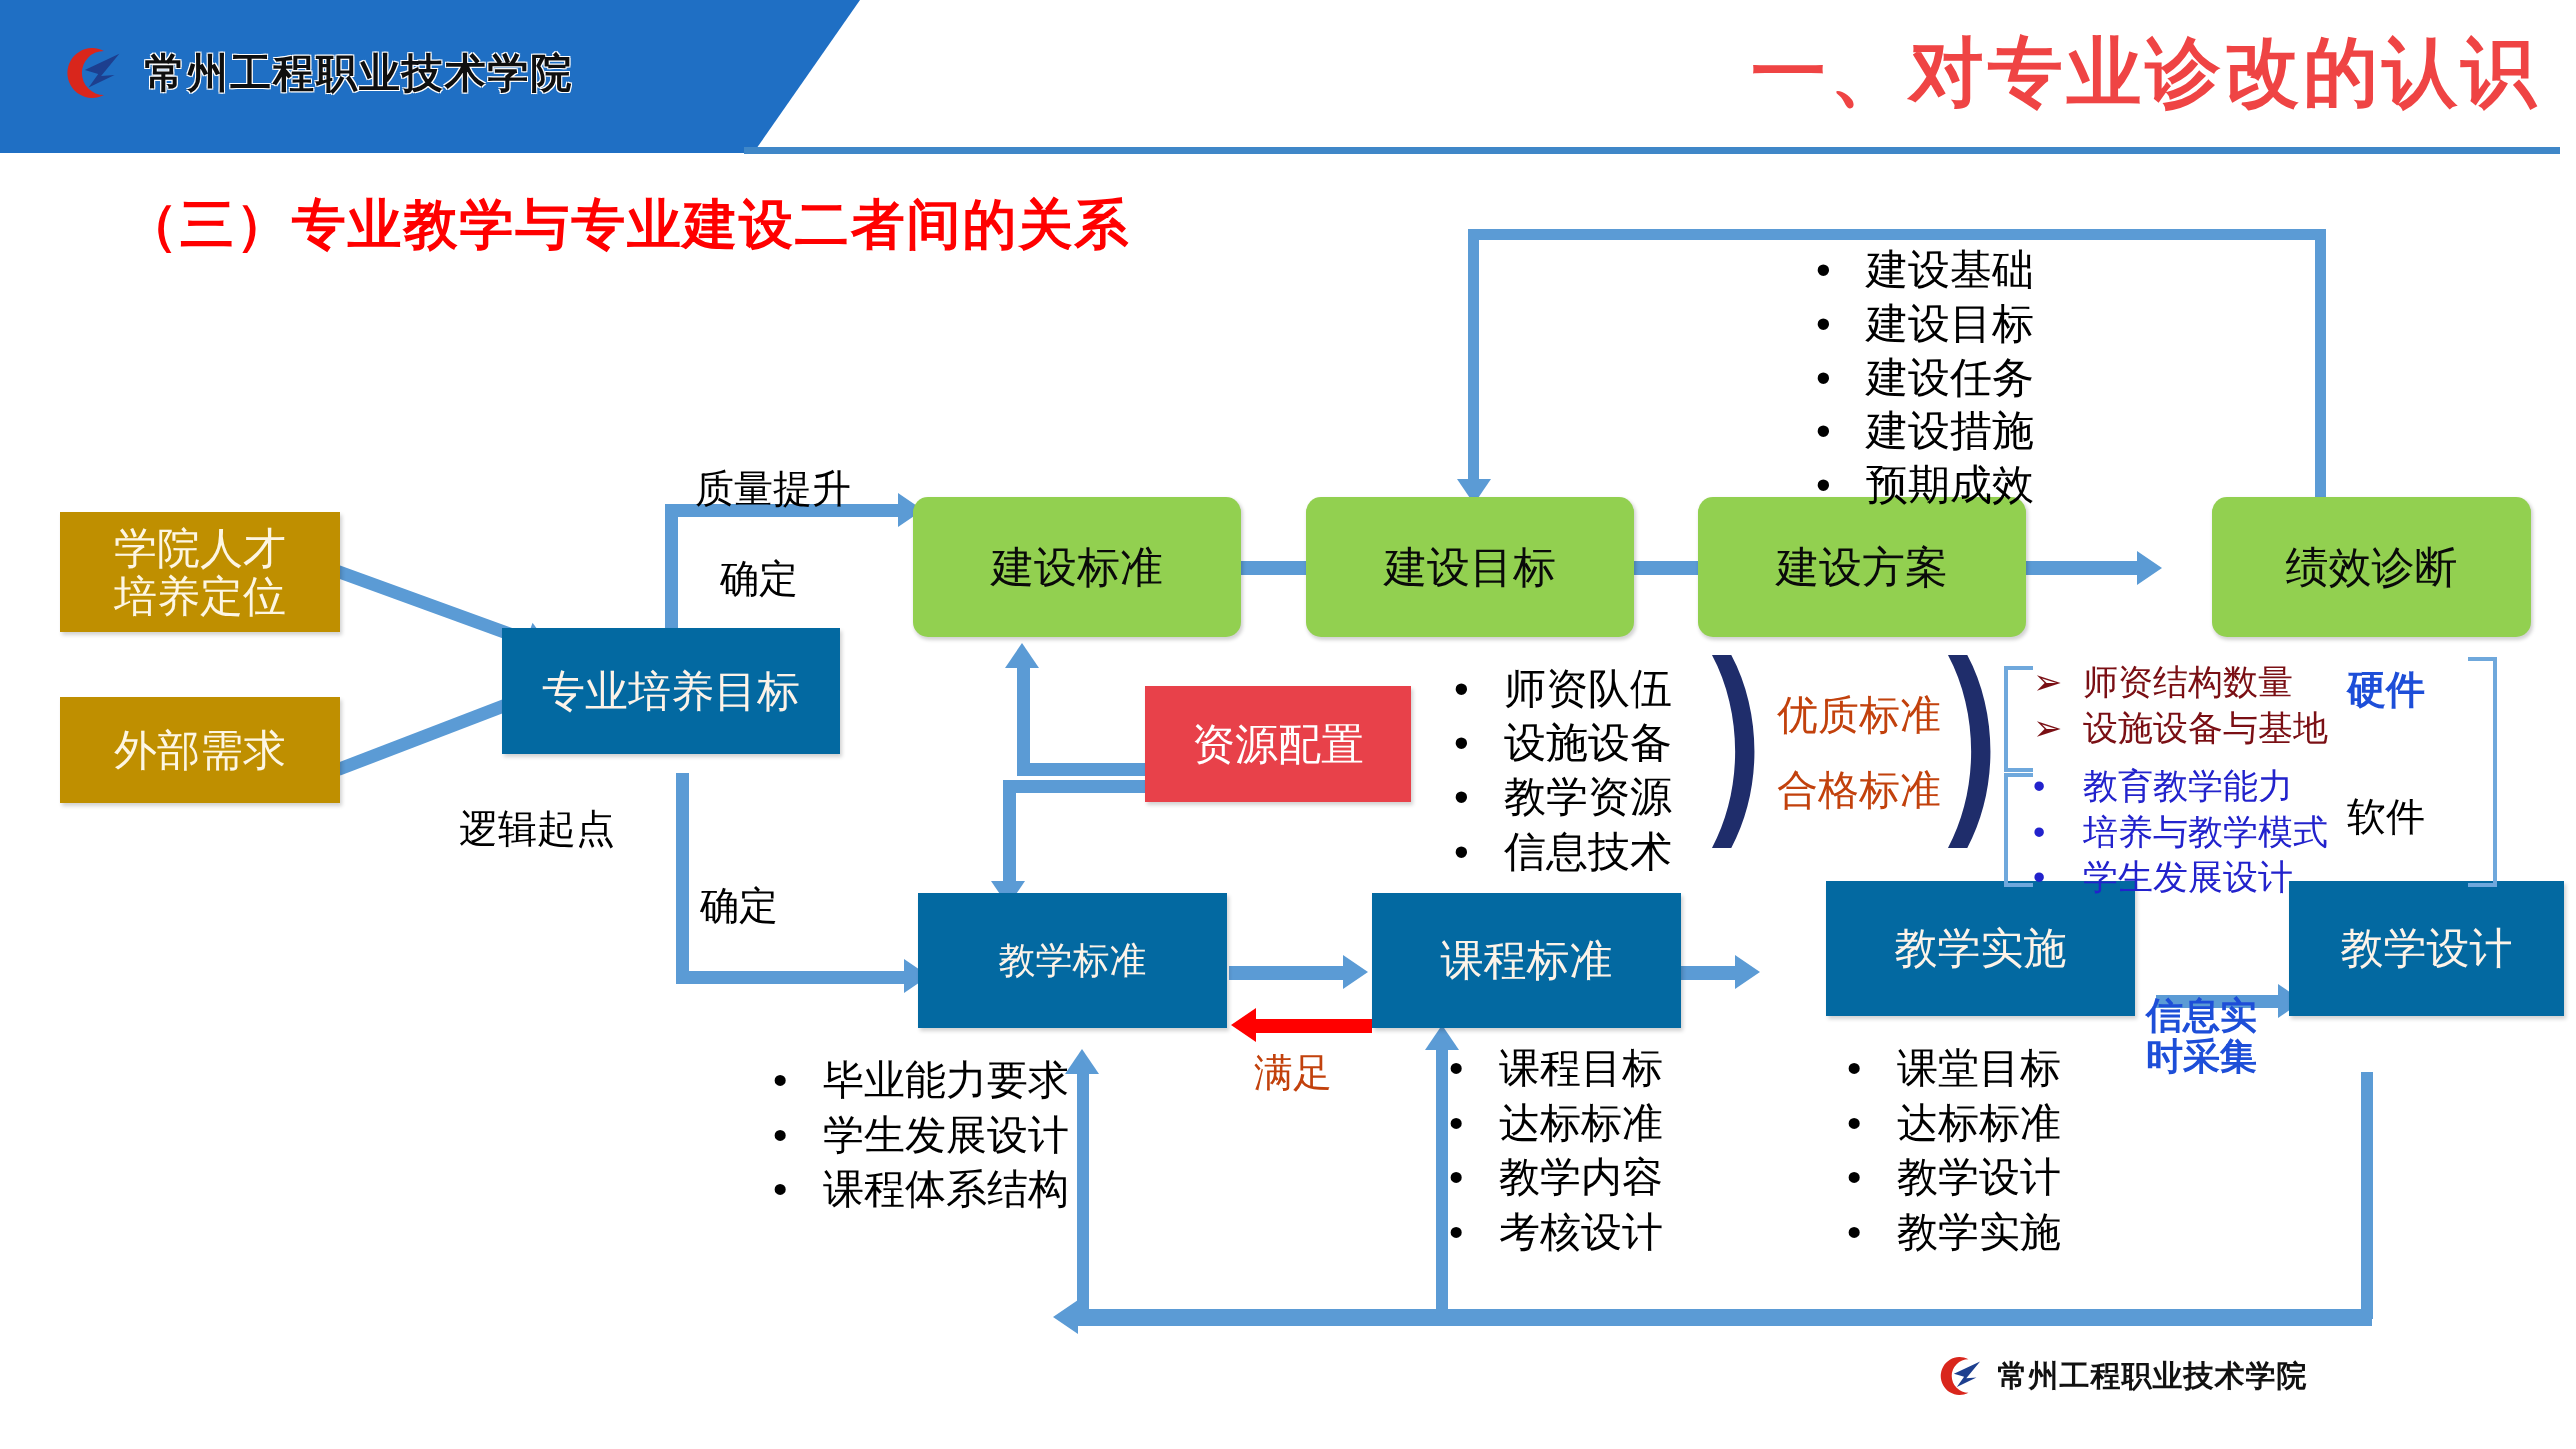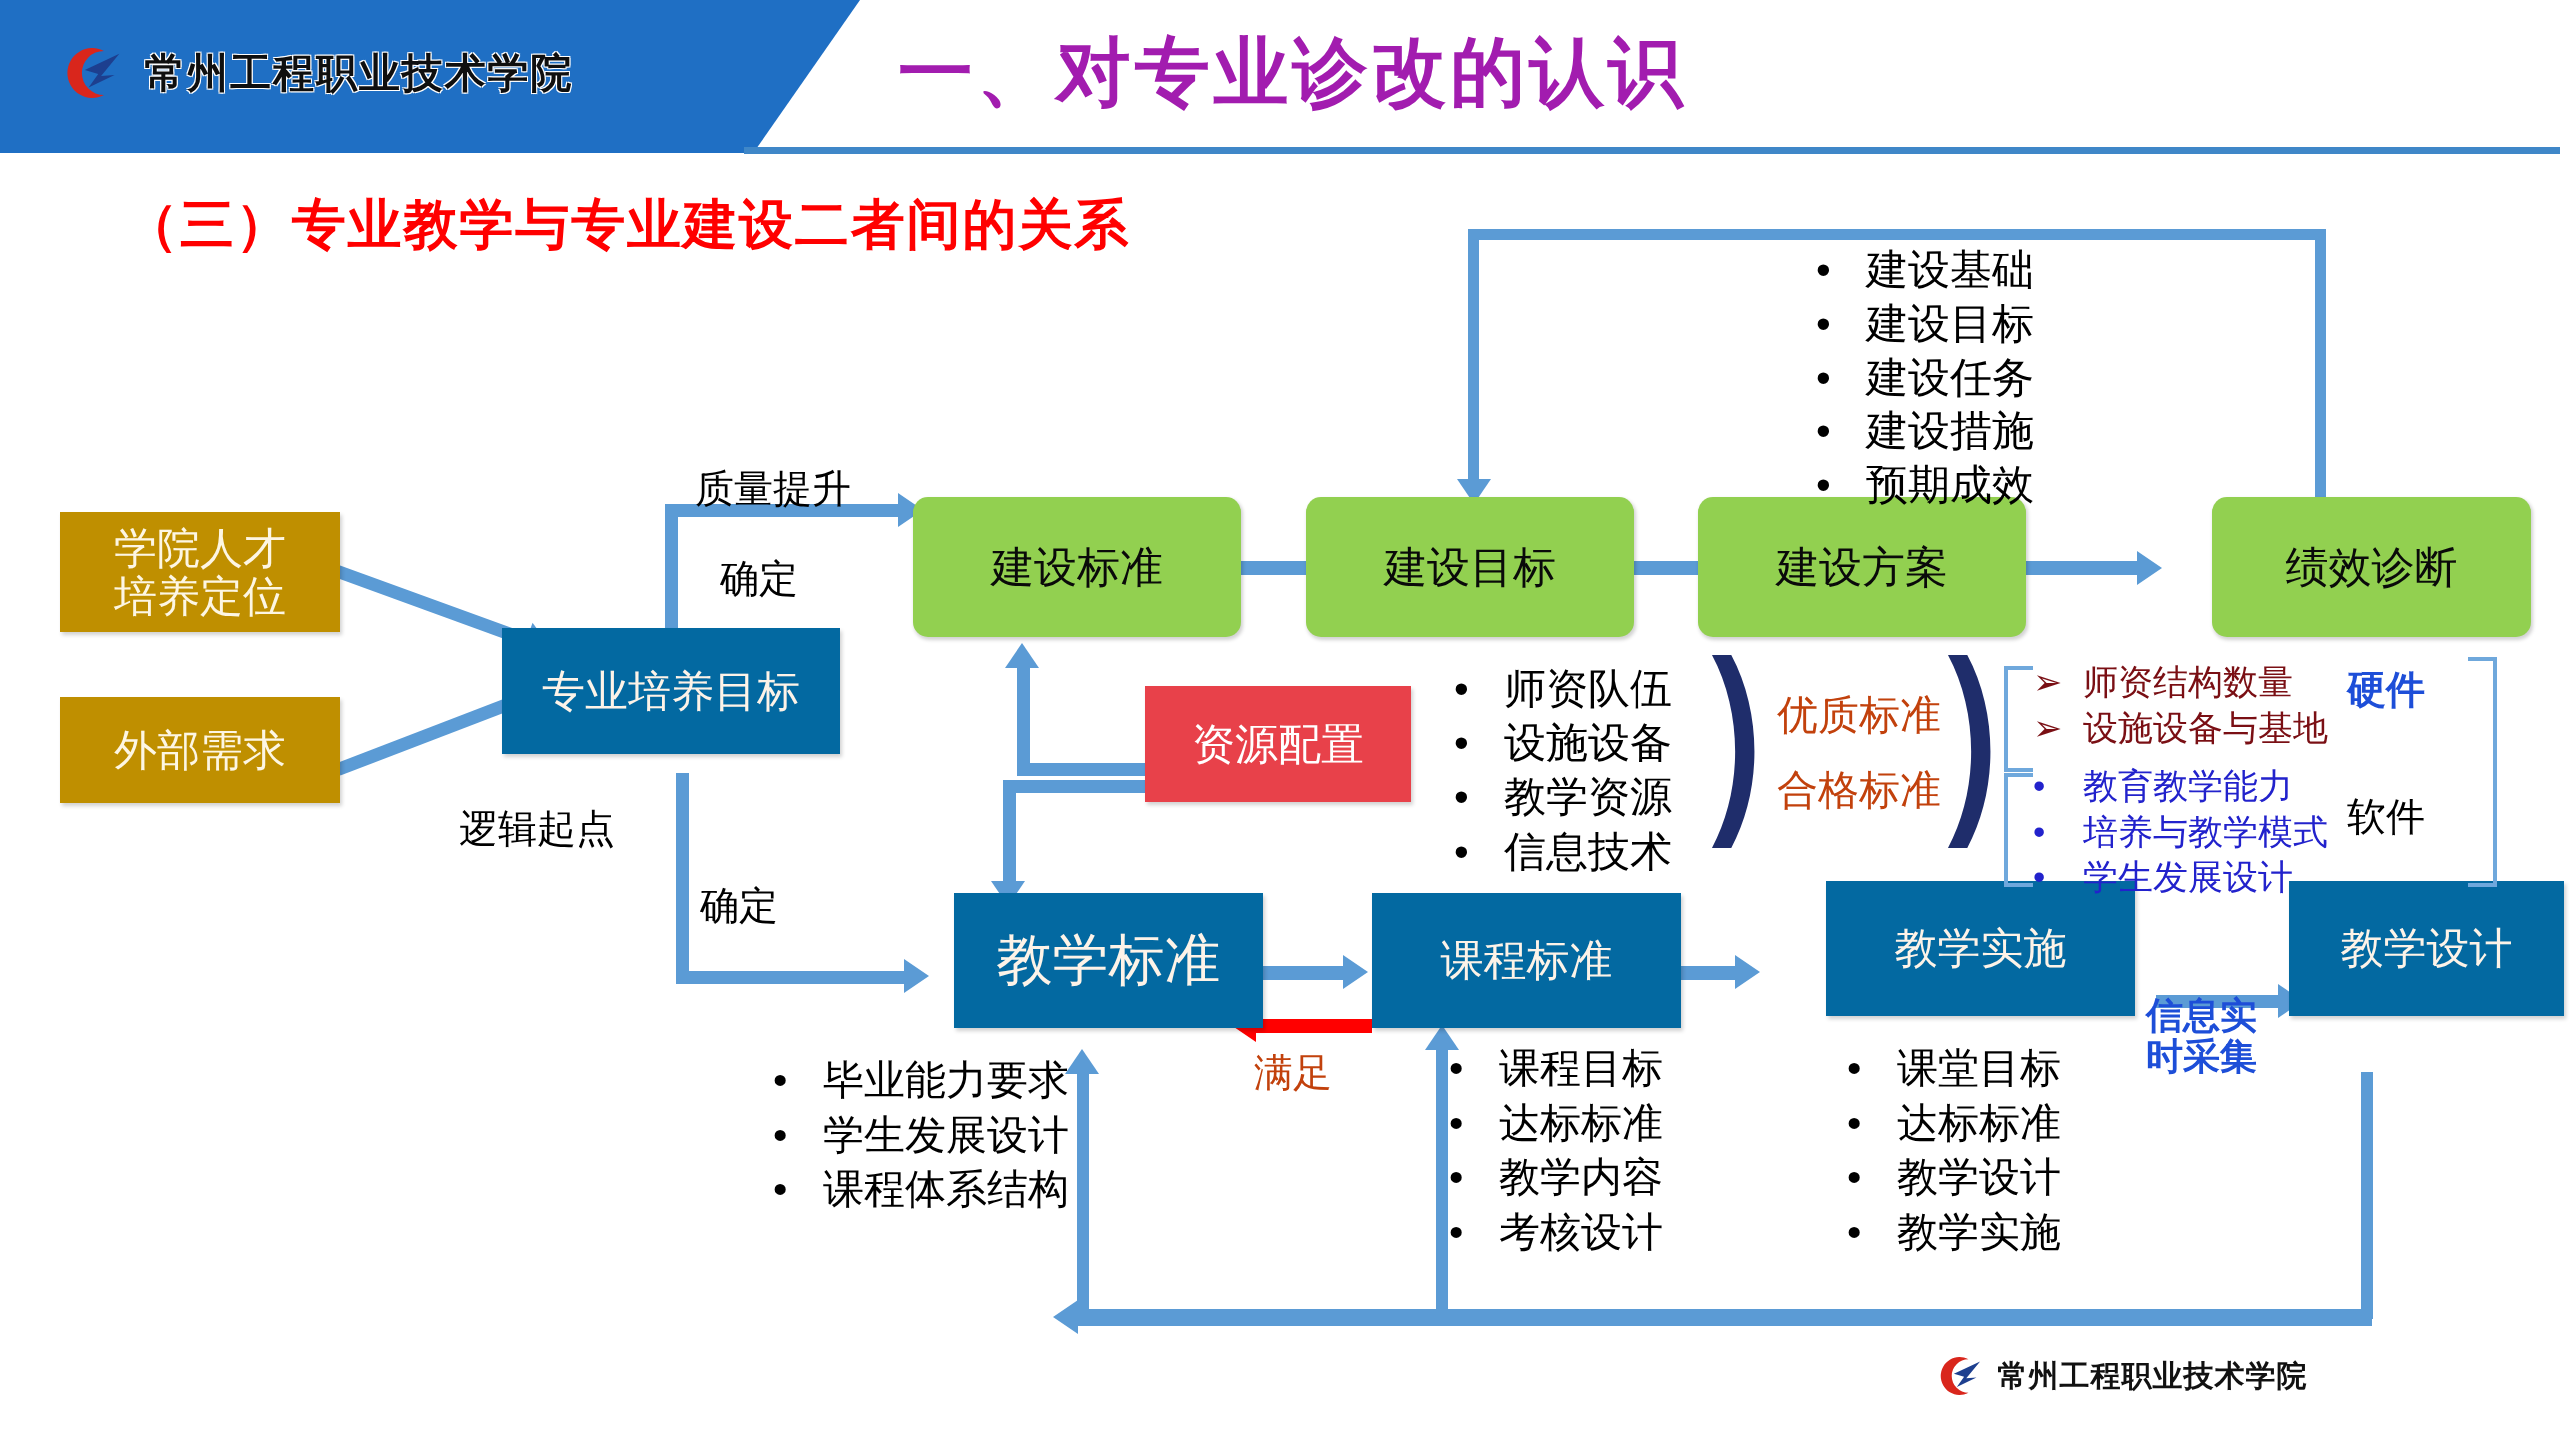--- a/index.html
+++ b/index.html
@@ -14,22 +14,22 @@
                background:#1f6fc4;
                clip-path: polygon(0 0, 100% 0, 42% 100%, 0 100%); }
   .hdr-logo { position:absolute; left:56px; top:41px; display:flex;
               align-items:center; gap:17.4px; }
   .logo-mark { position:relative; width:71px; height:64px; flex:none; }
   .hdr-logo-text { color:#0f0f0f; font-size:41px; font-weight:bold;
                    letter-spacing:1.9px; font-family:"Liberation Serif", serif;
                    text-shadow: -1px -1px 0 #fff, 1px -1px 0 #fff,
                                 -1px 1px 0 #fff, 1px 1px 0 #fff; }
   .hdr-title { position:absolute; left:898px; top:23px; width:1642px;
-               text-align:left; font-size:75px; font-weight:bold;
-               color:#a21caf; letter-spacing:3.9px; }
+               text-align:right; font-size:75px; font-weight:bold;
+               color:#ef4444; letter-spacing:3.9px; }
   .hdr-rule { position:absolute; left:744px; top:147px; width:1816px; height:6.8px;
               background:#3f87c8; }
 
   .subtitle { position:absolute; left:124px; top:189px; font-size:54px;
               font-weight:bold; color:#ff0000; letter-spacing:1.9px; }
 
   
   .box { position:absolute; display:flex; align-items:center;
          justify-content:center; text-align:center; line-height:1.12;
          box-shadow:1.9px 2.9px 3.9px rgba(0,0,0,.18); }
@@ -164,21 +164,21 @@
   <div class="box green" style="left:913px; top:497px; width:328px; height:140px; font-size:43px;">建设标准</div>
 
   <div class="box green" style="left:1306px; top:497px; width:328px; height:140px; font-size:43px;">建设目标</div>
 
   <div class="box green" style="left:1698px; top:497px; width:328px; height:140px; font-size:43px;">建设方案</div>
 
   <div class="box red" style="left:1145px; top:686px; width:266px; height:116px; font-size:43px;">资源配置</div>
 
   <div class="box green" style="left:2212px; top:497px; width:319px; height:140px; font-size:43px;">绩效诊断</div>
 
-  <div class="box orange" style="left:954px; top:893px; width:309px; height:135px; font-size:56px;">教学标准</div>
+  <div class="box orange" style="left:918px; top:893px; width:309px; height:135px; font-size:37px;">教学标准</div>
 
   <div class="box orange" style="left:1372px; top:893px; width:309px; height:135px; font-size:43px;">课程标准</div>
 
   <div class="box orange" style="left:1826px; top:881px; width:309px; height:135px; font-size:43px;">教学实施</div>
 
   <div class="box orange" style="left:2289px; top:881px; width:275px; height:135px; font-size:43px;">教学设计</div>
 
   <div class="lbl" style="left:695px; top:462px; font-size:39px;">质量提升</div>
   <div class="lbl" style="left:720px; top:552px; font-size:39px;">确定</div>
   <div class="lbl" style="left:459px; top:802px; font-size:39px;">逻辑起点</div>

